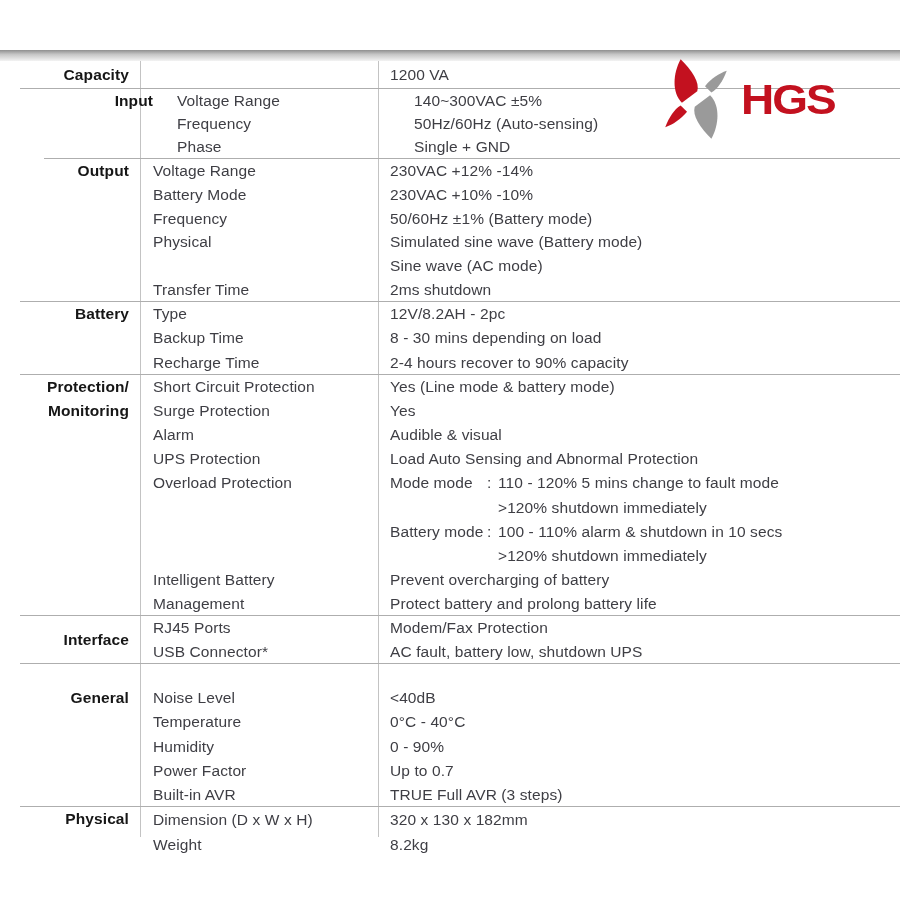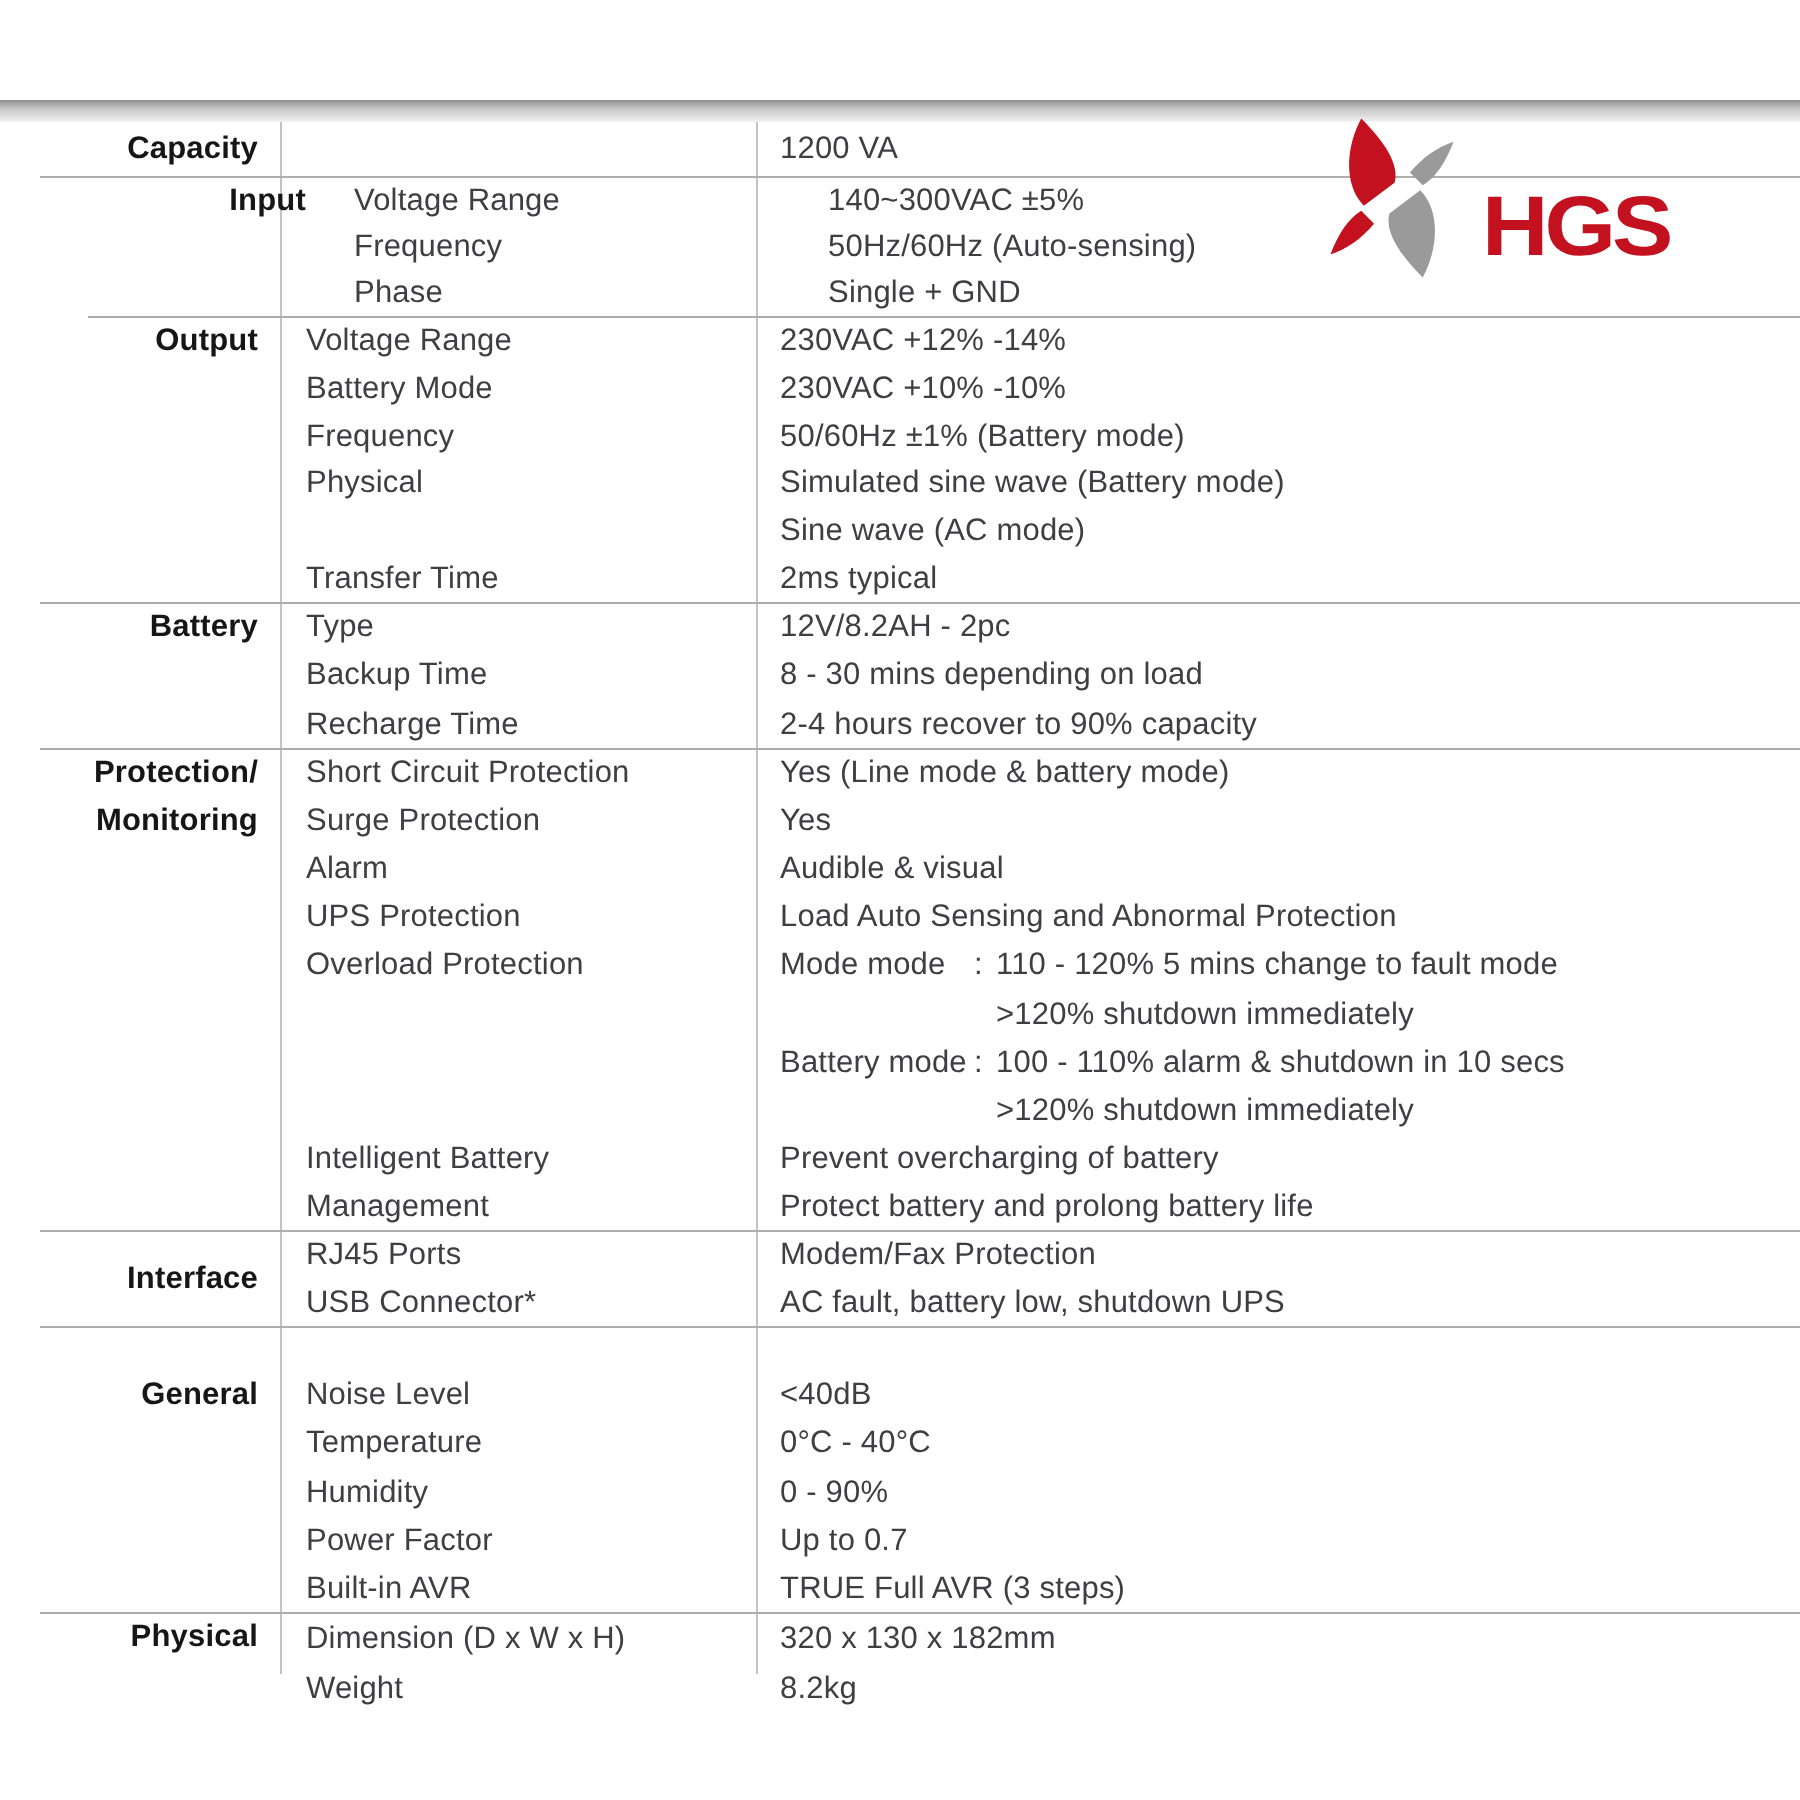--- a/index.html
+++ b/index.html
@@ -25,21 +25,21 @@
   .s5 .cat-cell{justify-content:center;}
   .items-cell,.vals-cell{display:flex;flex-direction:column;box-sizing:border-box;}
   .items-cell{padding-left:13px;}
   .vals-cell{padding-left:12px;}
   .line{flex:1;display:flex;align-items:center;font-size:15.5px;color:#3e3e44;
         letter-spacing:.1px;white-space:nowrap;}
   .ov-key{display:inline-block;width:97px;flex:none;}
   .ov-colon{display:inline-block;width:11px;flex:none;}
   .line.indent{padding-left:108px;}
   
-  .logo{position:absolute;left:655px;top:58px;display:flex;align-items:flex-end;z-index:3;}
+  .logo{position:absolute;left:655px;top:58px;display:flex;align-items:center;z-index:3;}
   .logo-mark{width:82px;height:82px;flex:none;}
   .logo-text{font-size:46px;font-weight:bold;color:var(--brand-red,#c3111f);
              letter-spacing:-2px;margin-left:4px;transform:scaleY(.92);}
 </style>
 </head>
 <body>
 
 <div class="page">
   <div class="top-band"></div>
 
@@ -84,21 +84,21 @@
           <div class="line">Physical</div>
           <div class="line"></div>
           <div class="line">Transfer Time</div>
         </div>
         <div class="vals-cell">
           <div class="line">230VAC +12% -14%</div>
           <div class="line">230VAC +10% -10%</div>
           <div class="line">50/60Hz ±1% (Battery mode)</div>
           <div class="line">Simulated sine wave (Battery mode)</div>
           <div class="line">Sine wave (AC mode)</div>
-          <div class="line">2ms typical</div>
+          <div class="line">2ms shutdown</div>
         </div>
       </div>
       <div class="section s3">
         <div class="cat-cell">
           <div class="cat-line">Battery</div>
         </div>
         <div class="items-cell">
           <div class="line">Type</div>
           <div class="line">Backup Time</div>
           <div class="line">Recharge Time</div>

